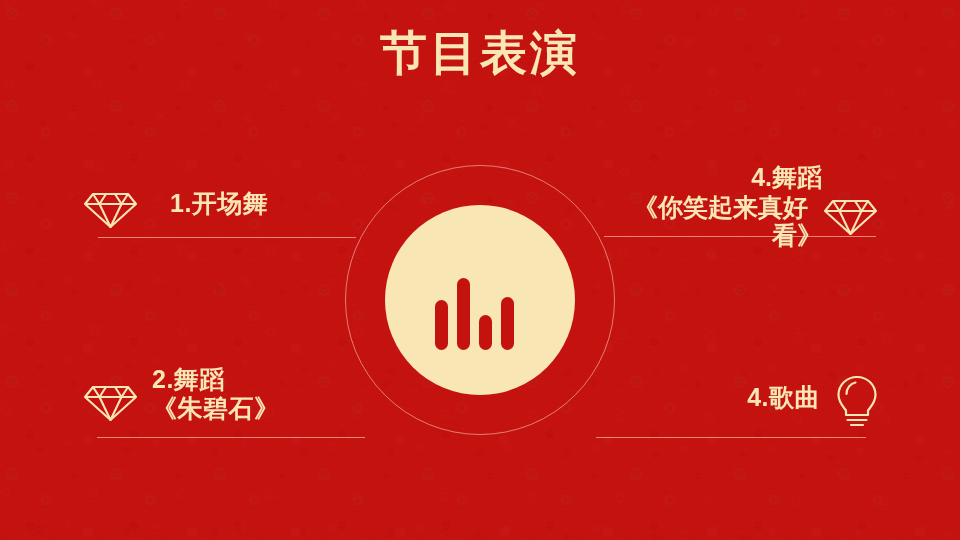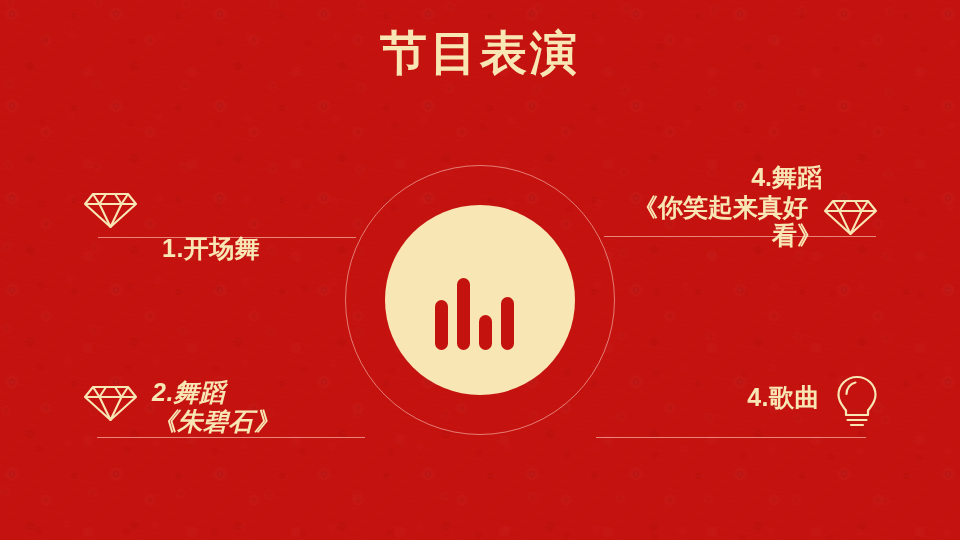--- a/index.html
+++ b/index.html
@@ -124,26 +124,26 @@
   .item-right { text-align: right; }
 
   .icon-gem, .icon-bulb {
     position: absolute;
     display: block;
   }
 
   
   .item-1 { left: 82px; top: 190px; width: 300px; }
   .item-1 .icon-gem { left: 0; top: 0; }
-  .item-1 .item-text { position: absolute; left: 80px; top: -1px; margin-top: 45px; }
+  .item-1 .item-text { position: absolute; left: 88px; top: -1px; }
 
   
   .item-2 { left: 82px; top: 363px; width: 300px; }
   .item-2 .icon-gem { left: 0; top: 20px; }
-  .item-2 .item-text { position: absolute; left: 70px; top: 15px; font-style: italic; }
+  .item-2 .item-text { position: absolute; left: 70px; top: 2px; }
 
   
   .item-3 { left: 600px; top: 163px; width: 280px; }
   .item-3 .icon-gem { left: 222px; top: 34px; }
   .item-3 .item-line1 { position: absolute; right: 58px; top: 0;  white-space: nowrap; font-size: 25px; }
   .item-3 .item-line2 { position: absolute; right: 72px; top: 30px; white-space: nowrap; font-size: 25px; }
   .item-3 .item-line3 { position: absolute; right: 58px; top: 58px; white-space: nowrap; font-size: 25px; }
 
   
   .item-4 { left: 600px; top: 378px; width: 280px; }

